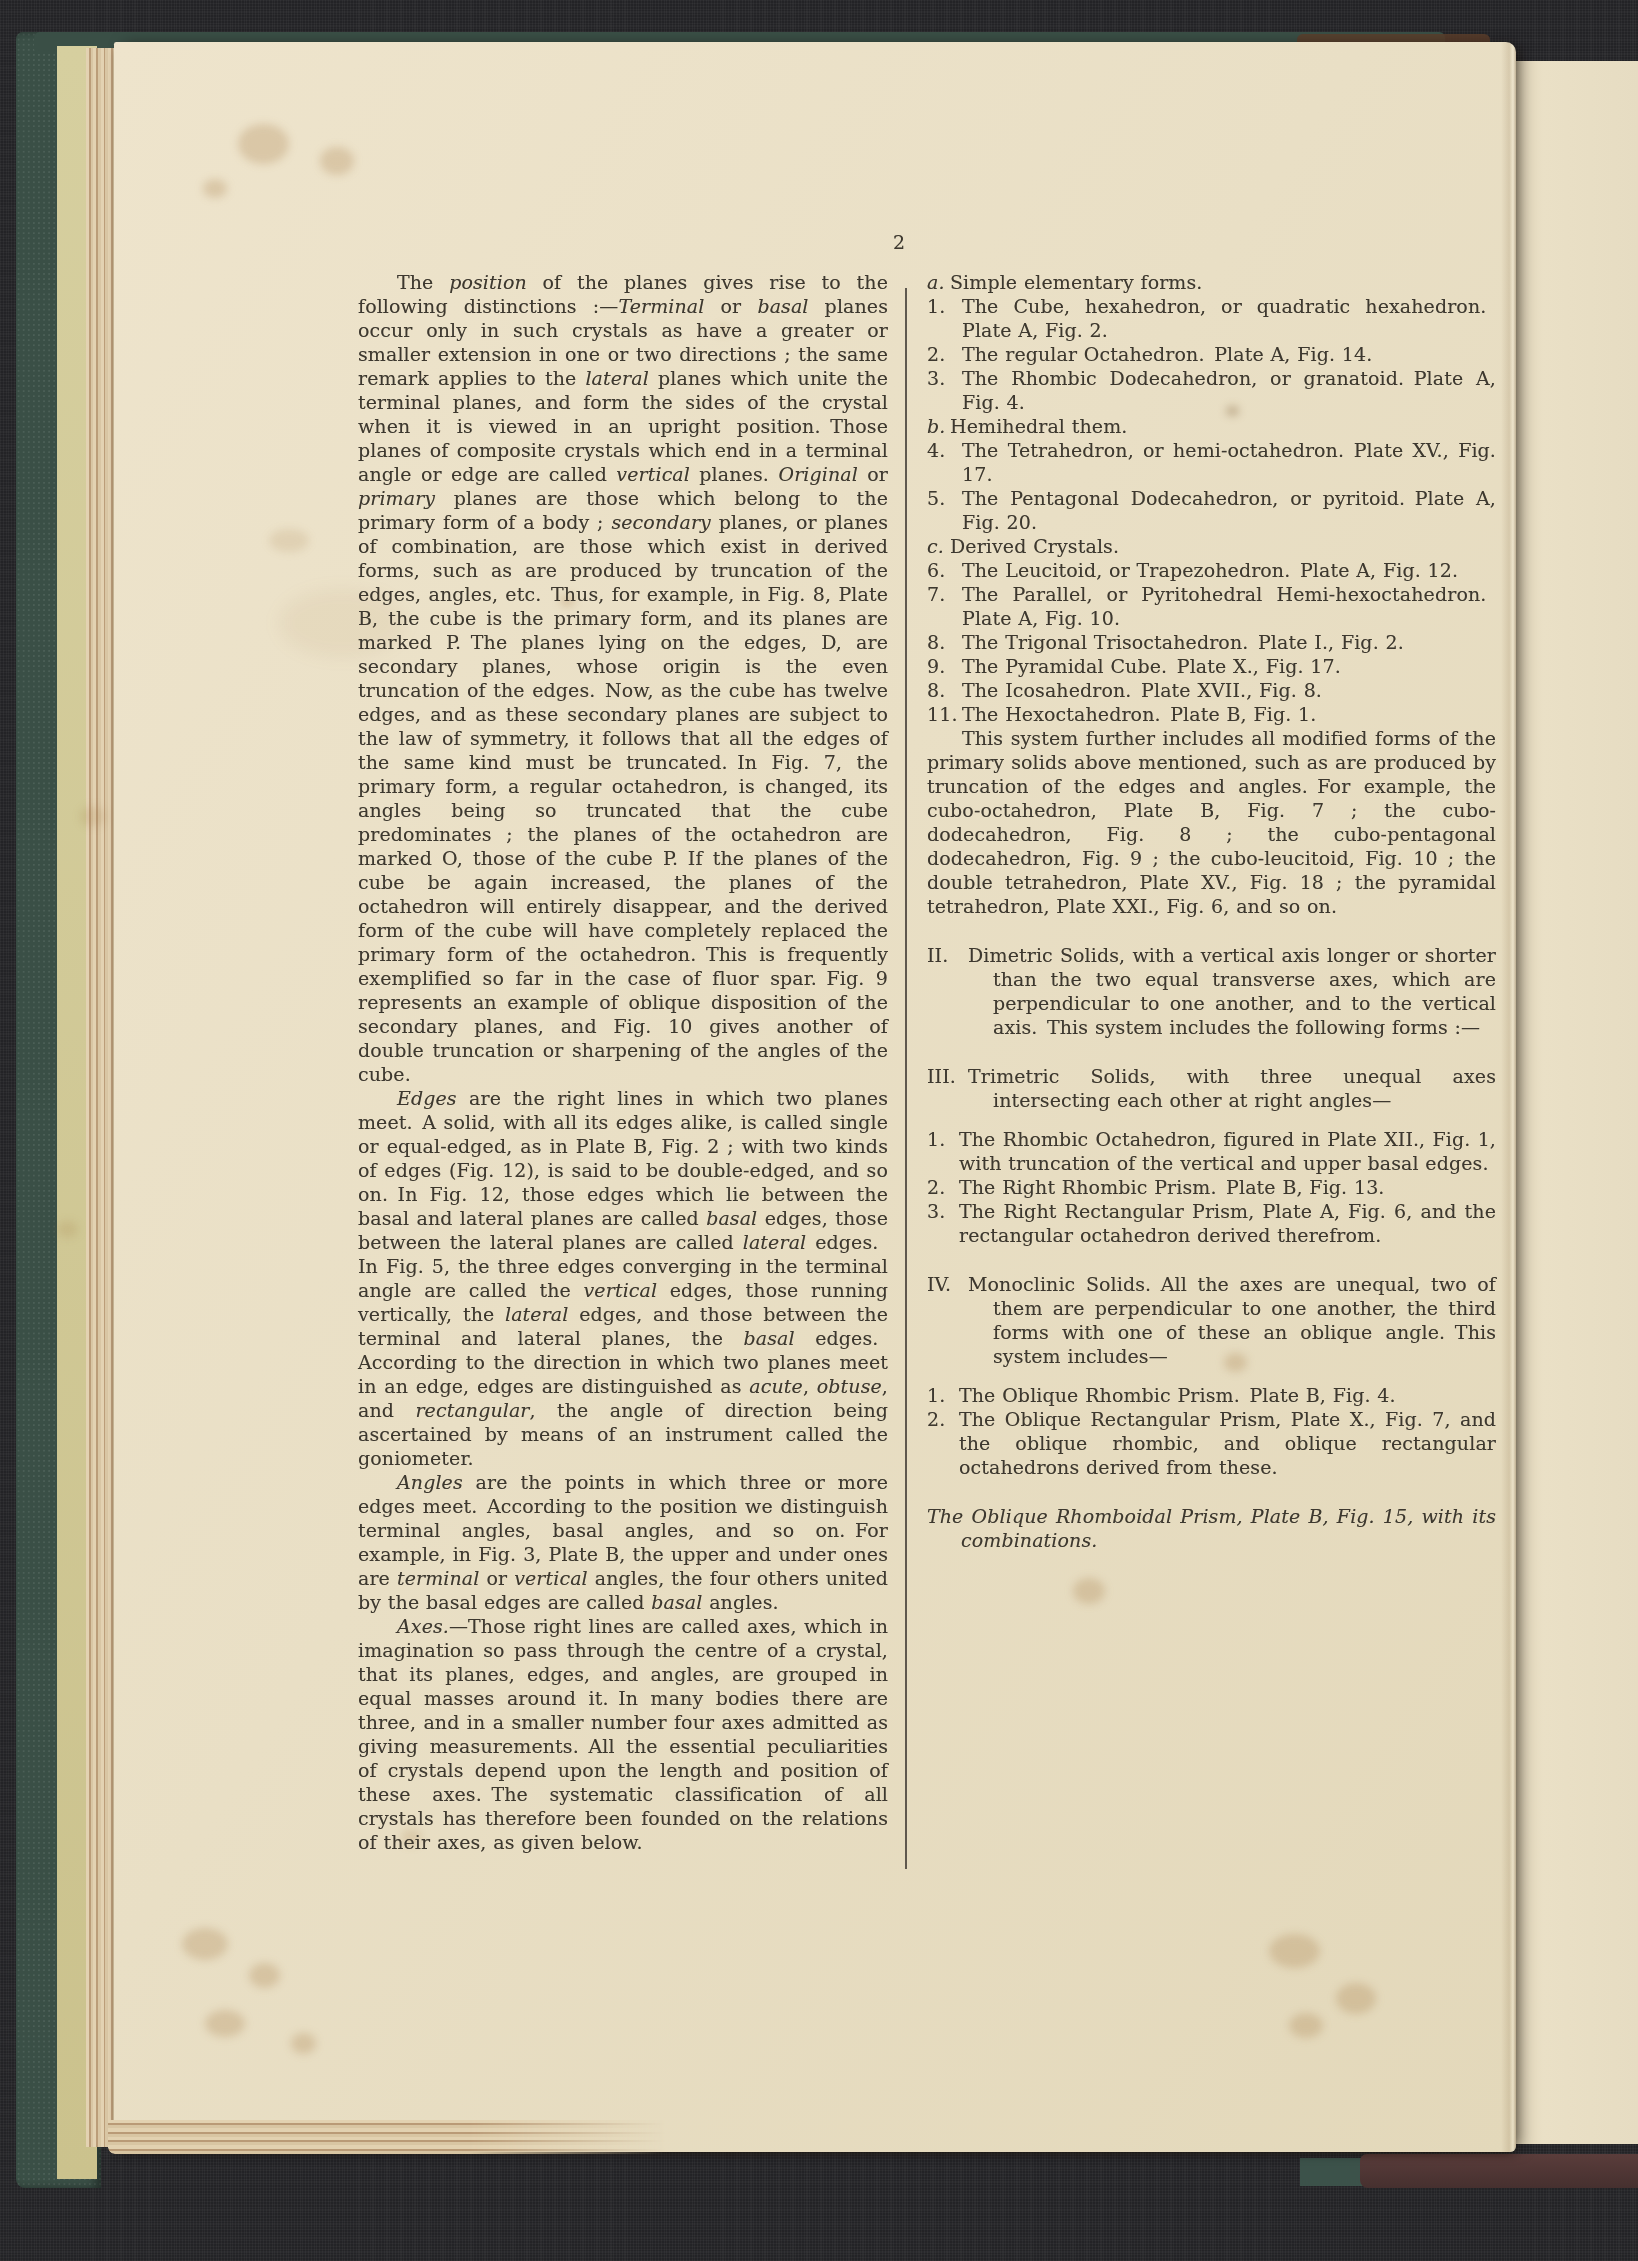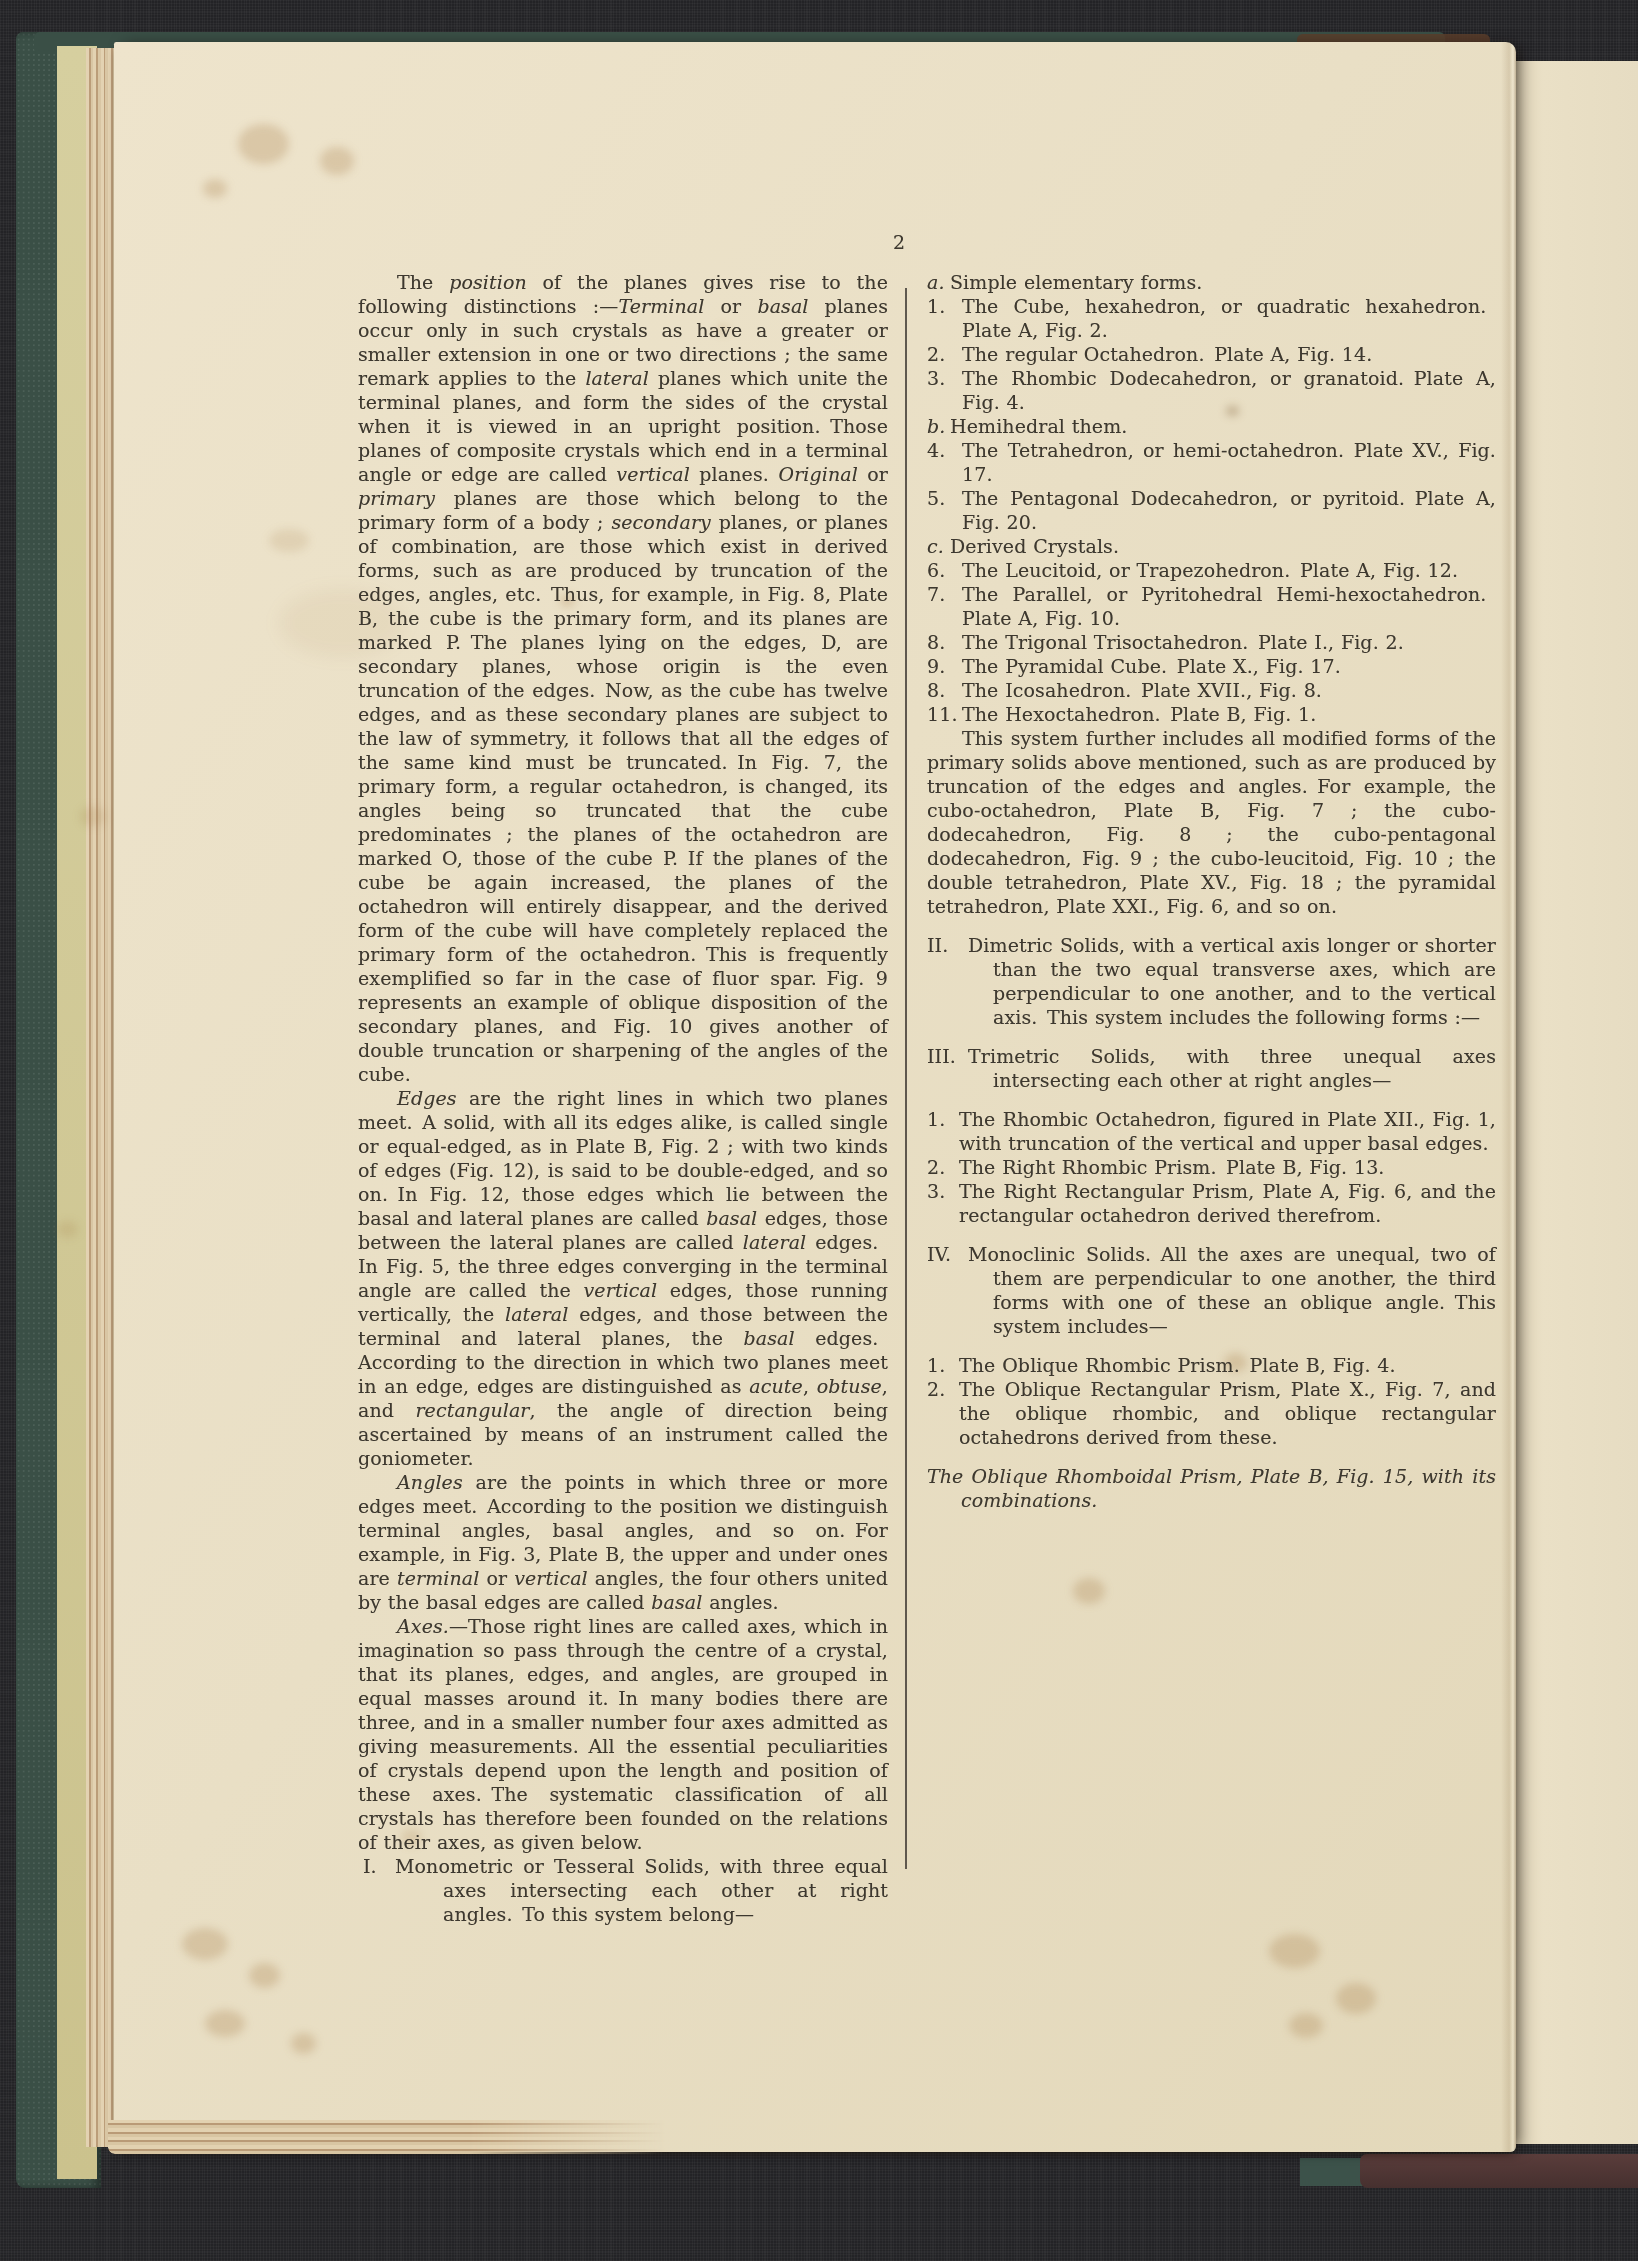--- a/index.html
+++ b/index.html
@@ -107,21 +107,21 @@
   .head-l { margin-top:48px; padding-left:85px; text-indent:-80px; }
   .rnl { display:inline-block; width:32px; text-indent:0; }
 
   .grp-head { margin-left:50px; }
   .letter { display:inline-block; width:23px; font-style:italic; }
   .grp-item { margin-left:74px; padding-left:35px; text-indent:-35px; }
   .inum { display:inline-block; width:35px; text-indent:0; }
 
   .note-para { margin-top:31px; text-indent:35px; }
 
-  .sys { margin-top:15px; }
+  .sys { margin-top:25px; }
   .sys-head { padding-left:66px; text-indent:-66px; }
   .rn { display:inline-block; width:41px; text-indent:0; }
   .sys-items { margin-top:15px; }
   .sys-item { margin-left:66px; padding-left:32px; text-indent:-32px; }
   .snum { display:inline-block; width:32px; text-indent:0; }
   .addendum { margin-left:117px; }
   .addendum-v { margin-top:15px; margin-left:50px; padding-left:34px; text-indent:-34px;font-style:italic; }
 </style>
 </head>
 <body>
@@ -165,21 +165,20 @@
 
   <div class="content">
     <p class="pageno">2</p>
     <div class="divider"></div>
 
     <div class="colL">
       <p class="para">The <i>position</i> of the planes gives rise to the following distinctions :—<i>Terminal</i> or <i>basal</i> planes occur only in such crystals as have a greater or smaller extension in one or two directions ; the same remark applies to the <i>lateral</i> planes which unite the terminal planes, and form the sides of the crystal when it is viewed in an upright position. Those planes of composite crystals which end in a terminal angle or edge are called <i>vertical</i> planes. <i>Original</i> or <i>primary</i> planes are those which belong to the primary form of a body ; <i>secondary</i> planes, or planes of combination, are those which exist in derived forms, such as are produced by truncation of the edges, angles, etc. Thus, for example, in Fig. 8, Plate B, the cube is the primary form, and its planes are marked P. The planes lying on the edges, D, are secondary planes, whose origin is the even truncation of the edges. Now, as the cube has twelve edges, and as these secondary planes are subject to the law of symmetry, it follows that all the edges of the same kind must be truncated. In Fig. 7, the primary form, a regular octahedron, is changed, its angles being so truncated that the cube predominates ; the planes of the octahedron are marked O, those of the cube P. If the planes of the cube be again increased, the planes of the octahedron will entirely disappear, and the derived form of the cube will have completely replaced the primary form of the octahedron. This is frequently exemplified so far in the case of fluor spar. Fig. 9 represents an example of oblique disposition of the secondary planes, and Fig. 10 gives another of double truncation or sharpening of the angles of the cube.</p>
       <p class="para"><i>Edges</i> are the right lines in which two planes meet. A solid, with all its edges alike, is called single or equal-edged, as in Plate B, Fig. 2 ; with two kinds of edges (Fig. 12), is said to be double-edged, and so on. In Fig. 12, those edges which lie between the basal and lateral planes are called <i>basal</i> edges, those between the lateral planes are called <i>lateral</i> edges. In Fig. 5, the three edges converging in the terminal angle are called the <i>vertical</i> edges, those running vertically, the <i>lateral</i> edges, and those between the terminal and lateral planes, the <i>basal</i> edges. According to the direction in which two planes meet in an edge, edges are distinguished as <i>acute</i>, <i>obtuse</i>, and <i>rectangular</i>, the angle of direction being ascertained by means of an instrument called the goniometer.</p>
       <p class="para"><i>Angles</i> are the points in which three or more edges meet. According to the position we distinguish terminal angles, basal angles, and so on. For example, in Fig. 3, Plate B, the upper and under ones are <i>terminal</i> or <i>vertical</i> angles, the four others united by the basal edges are called <i>basal</i> angles.</p>
       <p class="para"><i>Axes.</i>—Those right lines are called axes, which in imagination so pass through the centre of a crystal, that its planes, edges, and angles, are grouped in equal masses around it. In many bodies there are three, and in a smaller number four axes admitted as giving measurements. All the essential peculiarities of crystals depend upon the length and position of these axes. The systematic classification of all crystals has therefore been founded on the relations of their axes, as given below.</p>
-      <p class="head-l"><span class="rnl">I.</span><span>Monometric or Tesseral Solids, with three equal axes intersecting each other at right angles. To this system belong—</span></p>
     </div>
 
     <div class="colR">
 
       <div>
         <p class="grp-head"><span class="letter">a.</span><span>Simple elementary forms.</span></p>
         <p class="grp-item"><span class="inum">1.</span><span>The Cube, hexahedron, or quadratic hexahedron. Plate A, Fig. 2.</span></p>
         <p class="grp-item"><span class="inum">2.</span><span>The regular Octahedron. Plate A, Fig. 14.</span></p>
         <p class="grp-item"><span class="inum">3.</span><span>The Rhombic Dodecahedron, or granatoid. Plate A, Fig. 4.</span></p>
       </div>

